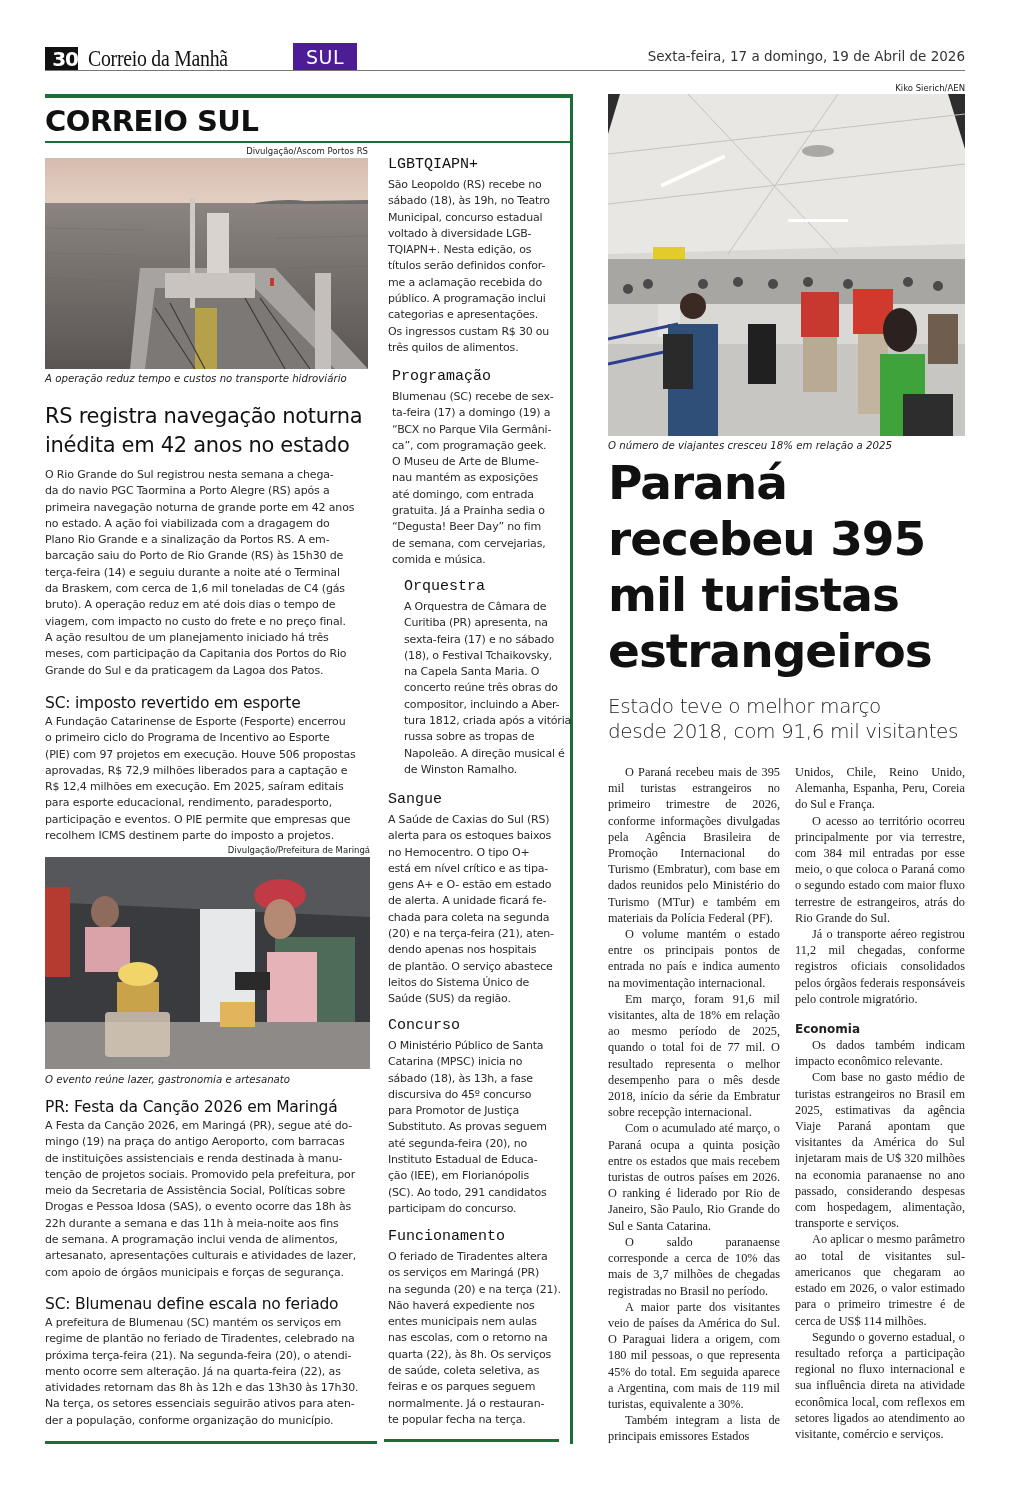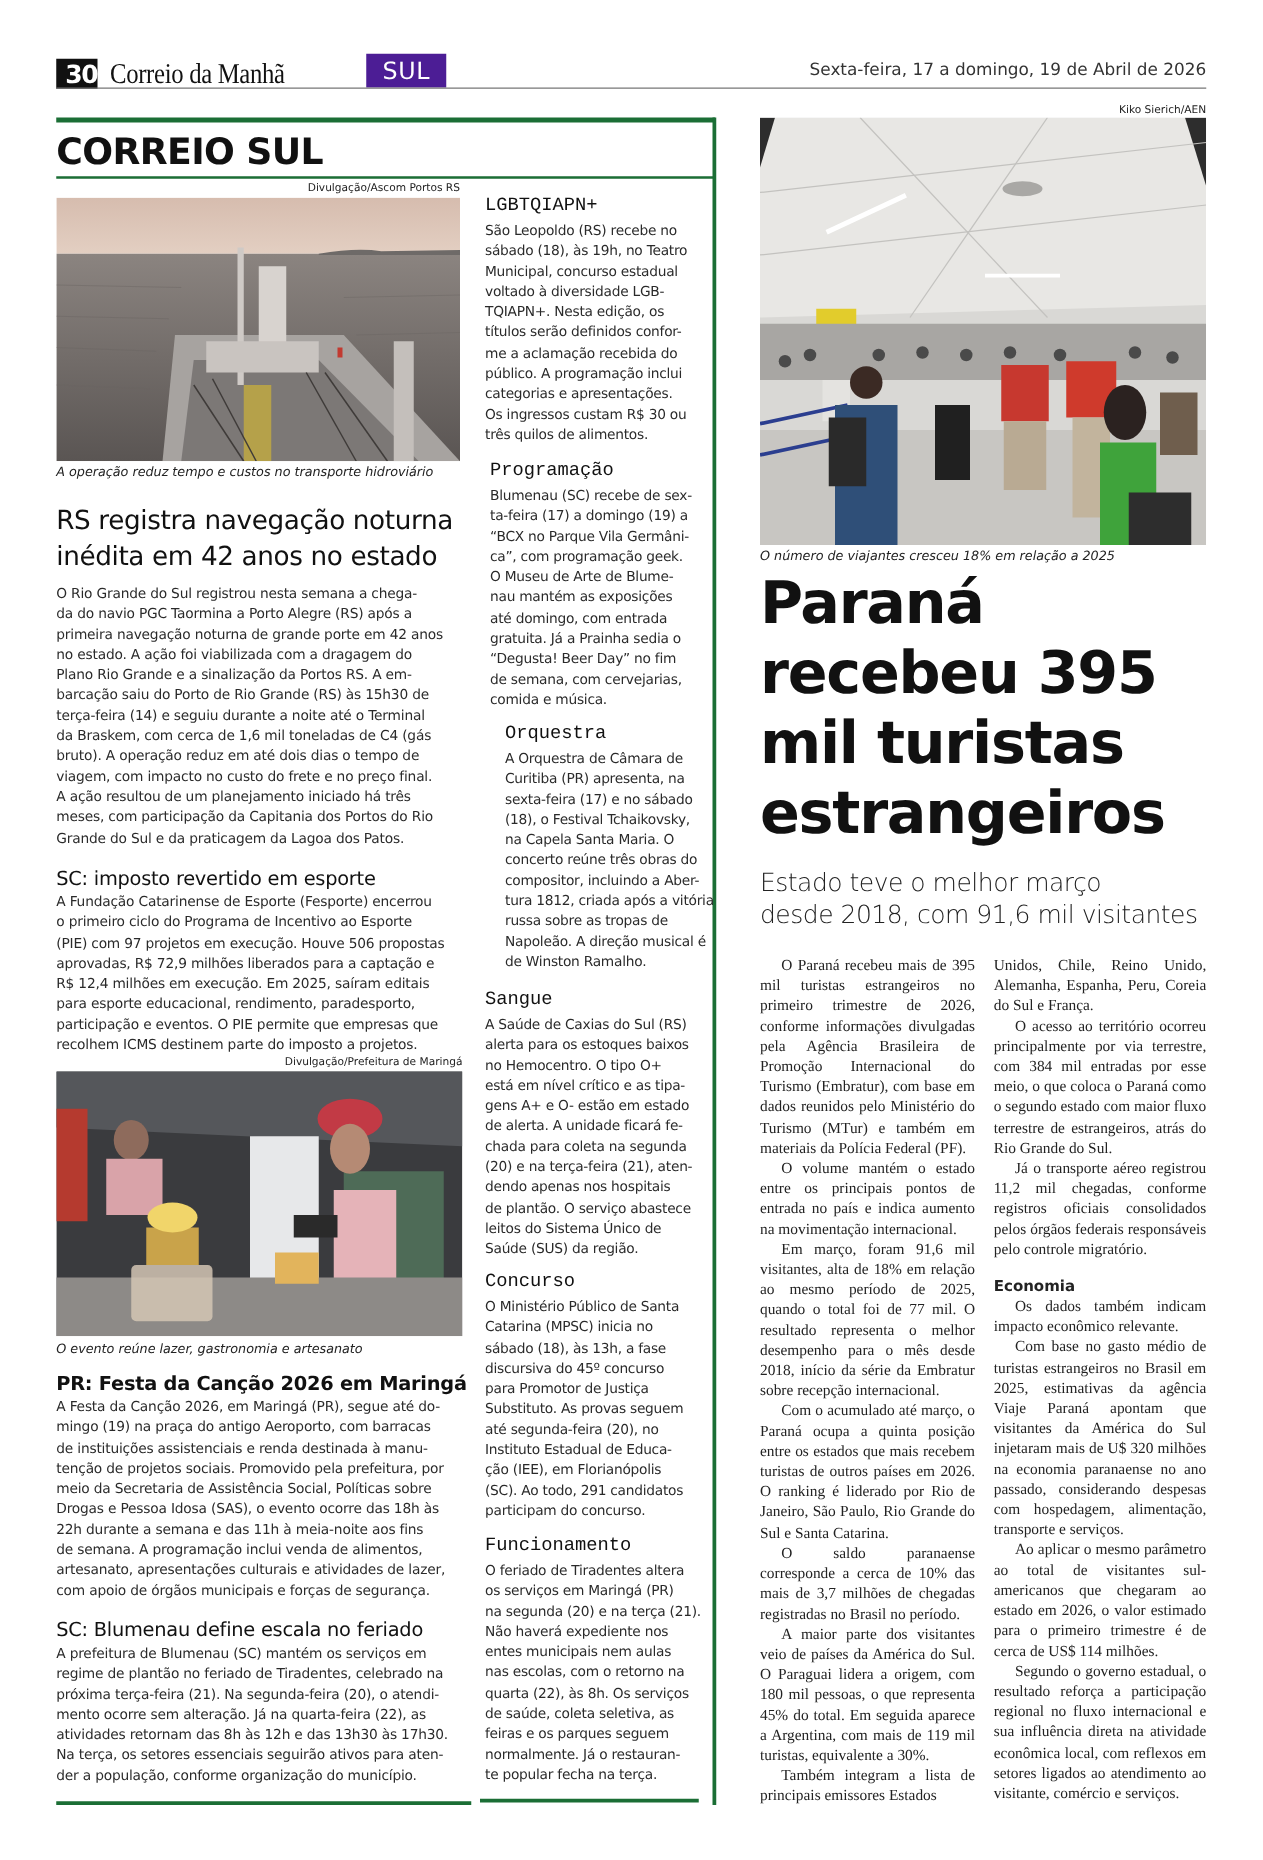--- a/index.html
+++ b/index.html
@@ -150,21 +150,21 @@
     <rect x="40" y="70" width="45" height="45" fill="#d9a3a9"></rect>
     <rect x="0" y="165" width="325" height="47" fill="#8d8a87"></rect>
     <rect x="60" y="155" width="65" height="45" rx="4" fill="#d3c5b4" opacity="0.85"></rect>
     <rect x="72" y="125" width="42" height="30" fill="#c9a34a"></rect>
     <ellipse cx="93" cy="117" rx="20" ry="12" fill="#f1d56a"></ellipse>
     <rect x="175" y="145" width="35" height="25" fill="#e2b45c"></rect>
   </svg>
 </div>
 <div class="abs caption" style="left:45px; top:1074px;">O evento reúne lazer, gastronomia e artesanato</div>
 
-<div class="abs subhead" style="left:45px; top:1097px;font-weight:bold;">PR: Festa da Canção 2026 em Maringá</div>
+<div class="abs subhead" style="left:45px; top:1097px;">PR: Festa da Canção 2026 em Maringá</div>
 <div class="abs body-sans" style="left:45px; top:1118px; width:335px;">
   <div>A Festa da Canção 2026, em Maringá (PR), segue até do-</div>
   <div>mingo (19) na praça do antigo Aeroporto, com barracas</div>
   <div>de instituições assistenciais e renda destinada à manu-</div>
   <div>tenção de projetos sociais. Promovido pela prefeitura, por</div>
   <div>meio da Secretaria de Assistência Social, Políticas sobre</div>
   <div>Drogas e Pessoa Idosa (SAS), o evento ocorre das 18h às</div>
   <div>22h durante a semana e das 11h à meia-noite aos fins</div>
   <div>de semana. A programação inclui venda de alimentos,</div>
   <div>artesanato, apresentações culturais e atividades de lazer,</div>

